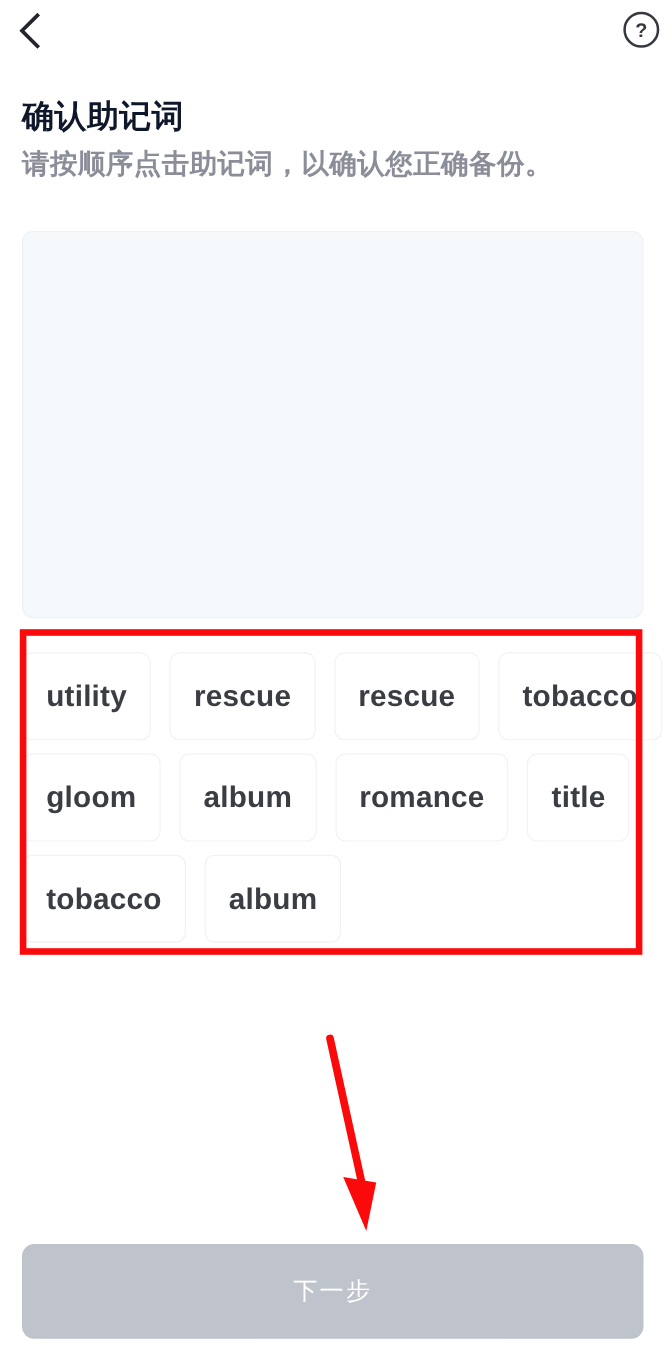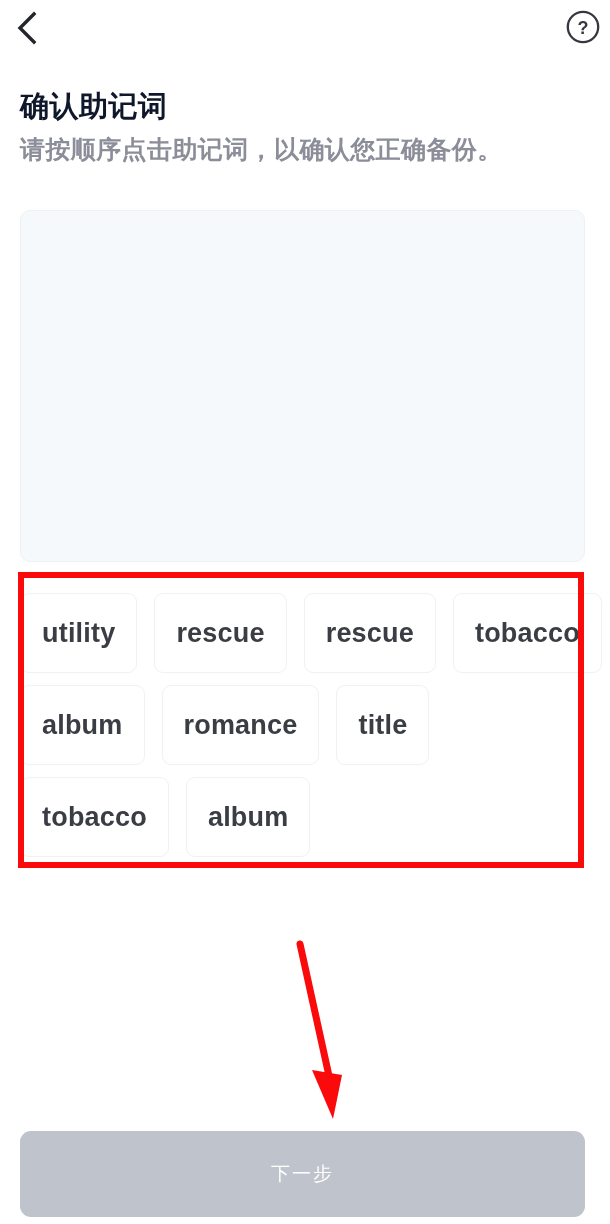--- a/index.html
+++ b/index.html
@@ -133,21 +133,21 @@
     position: absolute;
     left: 20px;
     top: 1131px;
     width: 565px;
     height: 86px;
     box-sizing: border-box;
     background: #bfc3cb;
     border: none;
     border-radius: 11px;
     color: #ffffff;
-    font-size: 19px;
+    font-size: 22px;
     font-family: "Liberation Sans", "DejaVu Sans", sans-serif;
     letter-spacing: 2px;
     display: flex;
     align-items: center;
     justify-content: center;
   }
 
   
   .annot-box {
     position: absolute;
@@ -199,20 +199,21 @@
 <div class="word-bank">
 
   <div class="word-row r1">
     <div class="chip">utility</div>
     <div class="chip">rescue</div>
     <div class="chip">rescue</div>
     <div class="chip">tobacco</div>
   </div>
 
   <div class="word-row r2">
+    <div class="chip">gloom</div>
     <div class="chip">album</div>
     <div class="chip">romance</div>
     <div class="chip">title</div>
   </div>
 
   <div class="word-row r3">
     <div class="chip">tobacco</div>
     <div class="chip">album</div>
   </div>
 

